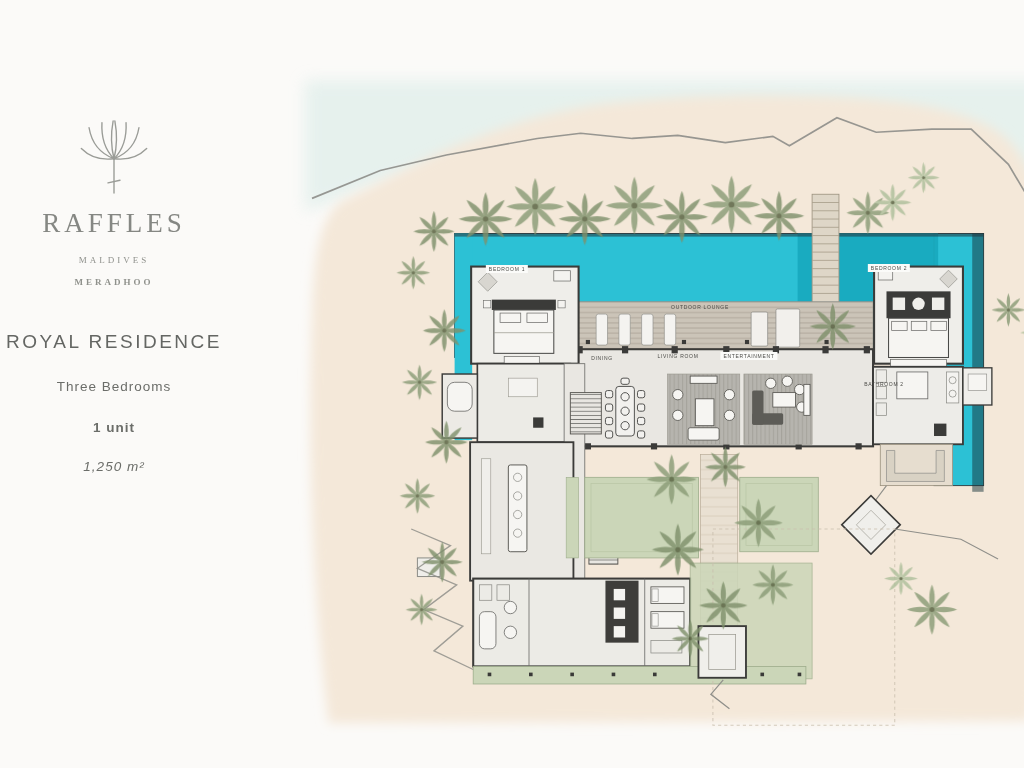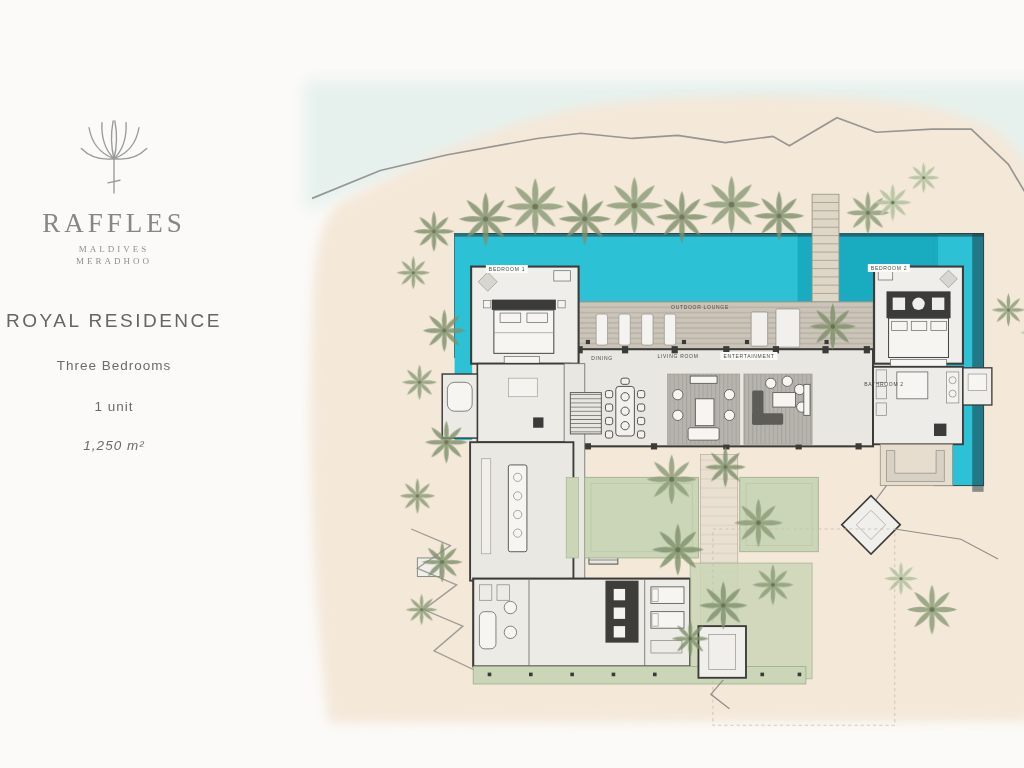--- a/index.html
+++ b/index.html
@@ -5,25 +5,25 @@
   html,body{margin:0;padding:0;background:#ffffff;}
   .stage{position:relative;width:1024px;height:768px;background:#fbfaf8;overflow:hidden;
          font-family:"Liberation Sans", sans-serif;padding-left:34px;}
   .plan-svg{position:absolute;inset:0;}
   
   .sidebar{position:absolute;left:0;top:0;width:228px;height:768px;text-align:center;z-index:5;}
   .logo-tree{margin-top:114px;}
   .brand-name{font-family:"Liberation Serif", serif;font-size:27px;letter-spacing:4px;
               color:#858783;margin-top:4px;}
   .brand-sub{font-family:"Liberation Serif", serif;font-size:9px;letter-spacing:3px;
-             color:#8f918c;margin-top:5px;}
-  .brand-sub2{margin-top:2px;}
+             color:#8f918c;margin-top:16px;}
+  .brand-sub2{margin-top:12px;font-weight:bold;}
   .residence-title{font-size:19px;letter-spacing:2.5px;color:#646663;margin-top:44px;font-weight:400;}
   .detail{font-size:13.5px;letter-spacing:1px;color:#6b6d69;margin-top:26px;}
-  .detail2{}
+  .detail2{font-weight:bold;}
   .area{font-size:13.5px;letter-spacing:1px;color:#6b6d69;margin-top:24px;font-style:italic;}
   
   .plan-label{position:absolute;transform:translate(-50%,-50%);font-size:5px;letter-spacing:.7px;
               color:#4b4b47;white-space:nowrap;z-index:4;}
   .plan-label.chip{background:#fbfbf9;padding:0 3px;line-height:8px;}
 </style>
 </head>
 <body>
 
 <div class="stage">

